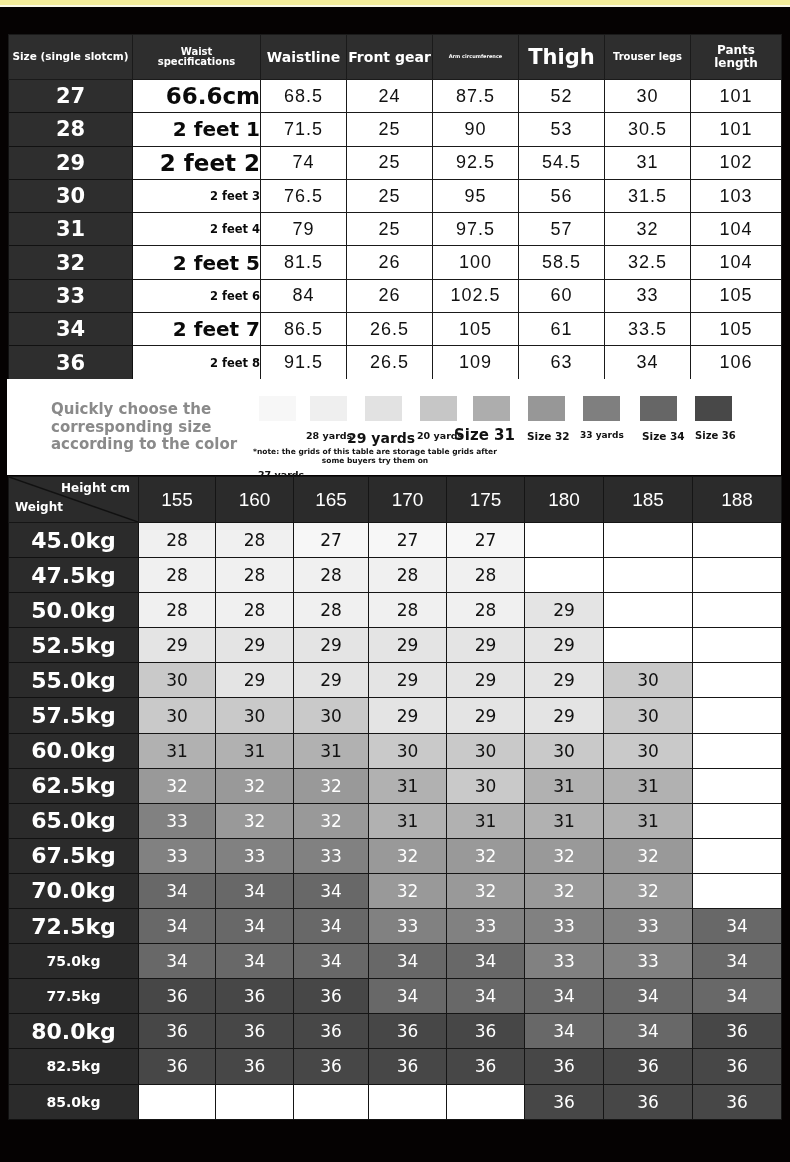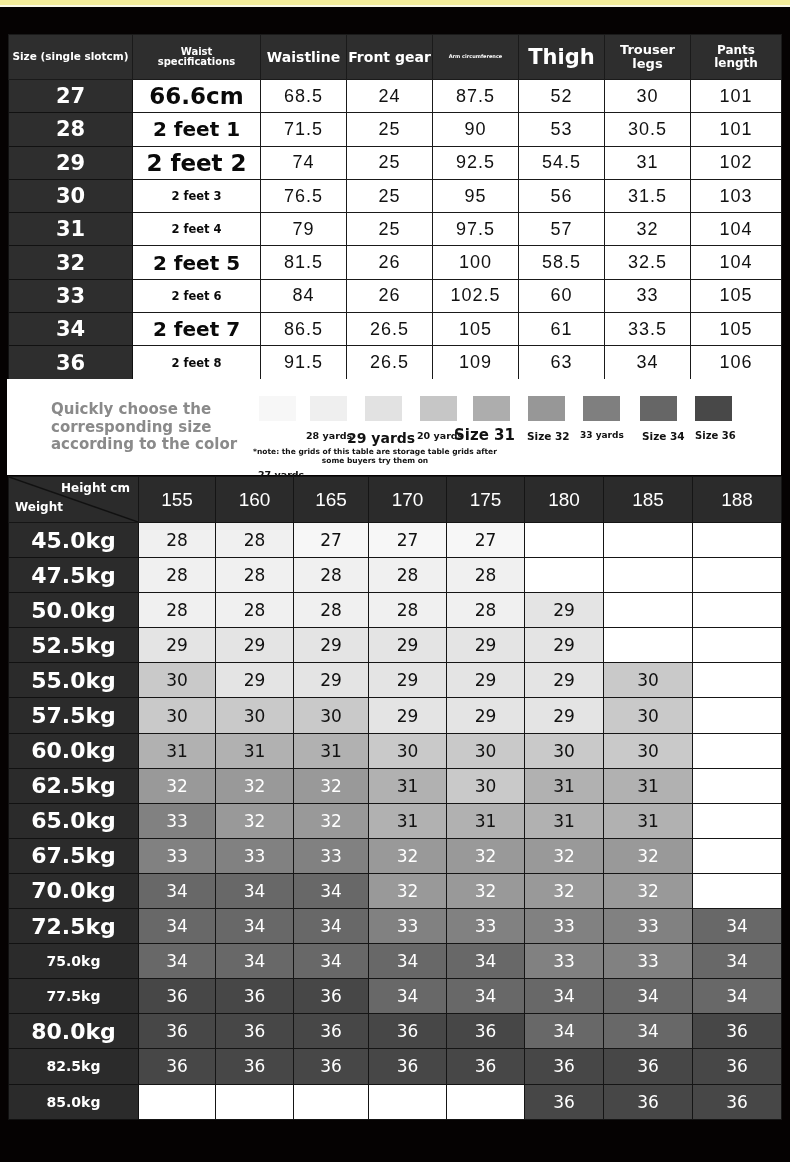--- a/index.html
+++ b/index.html
@@ -7,21 +7,21 @@
   body { position: relative; font-family: "DejaVu Sans", sans-serif; }
   .topstrip { position: absolute; left: 0; top: 0; width: 790px; height: 5px; background: #f3ec9a; }
   .topwhite { position: absolute; left: 0; top: 5px; width: 790px; height: 2px; background: #fbf9e6; }
 
   
   .spec { position: absolute; left: 8px; top: 34px; width: 773px; border-collapse: collapse; table-layout: fixed; }
   .spec th, .spec td { border: 1px solid #1a1a1a; text-align: center; vertical-align: middle; }
   .spec th { background: #2e2e2e; color: #fff; font-family: "DejaVu Sans", sans-serif; font-weight: bold; height: 45px; line-height: 1.05; }
   .spec td { height: 33.3px; background: #fff; color: #111; font-family: "Liberation Sans", sans-serif; font-size: 18px; letter-spacing: 1px; }
   .spec td.size { background: #2e2e2e; color: #fff; font-family: "DejaVu Sans", sans-serif; font-weight: bold; font-size: 21px; letter-spacing: 0; border-color: #111; }
-  .spec td.waist { font-family: "DejaVu Sans", sans-serif; font-weight: bold; letter-spacing: 0; color: #0a0a0a; }
+  .spec td.waist { font-family: "DejaVu Sans", sans-serif; font-weight: bold; letter-spacing: 0; color: #0a0a0a; text-align: right; }
   .spec td.waist.big { font-size: 20px; }
   .spec td.waist.huge { font-size: 23px; }
   .spec td.waist.small { font-size: 11.5px; }
 
   
   .legend { position: absolute; left: 7px; top: 379px; width: 774px; height: 96px; background: #fff; }
   .legend-title { position: absolute; left: 44px; top: 22px; width: 200px; font-family: "DejaVu Sans", sans-serif; font-weight: bold; font-size: 15px; line-height: 17.5px; color: #8a8a8a; }
   .swatch { position: absolute; top: 17px; width: 37px; height: 25px; }
   .sw-label { position: absolute; top: 51px; font-family: "DejaVu Sans", sans-serif; font-weight: bold; color: #111; white-space: nowrap; }
   .legend-note { position: absolute; left: 238px; top: 68px; width: 260px; text-align: center; font-family: "DejaVu Sans", sans-serif; font-weight: bold; font-size: 7.5px; line-height: 9px; color: #111; }
@@ -57,21 +57,21 @@
   </colgroup>
   <thead>
       <tr id="spec-head">
         <th style="font-size: 10.5px; white-space: pre-line;">Size (single slotcm)</th>
         <th style="font-size: 10px; white-space: pre-line;">Waist
 specifications</th>
         <th style="font-size: 14px; white-space: pre-line;">Waistline</th>
         <th style="font-size: 14px; white-space: pre-line;">Front gear</th>
         <th style="font-size: 5px; white-space: pre-line;">Arm circumference</th>
         <th style="font-size: 21px; white-space: pre-line;">Thigh</th>
-        <th style="font-size: 13px; white-space: pre-line; margin-top: 17px;">Trouser legs</th>
+        <th style="font-size: 10px; white-space: pre-line; margin-top: 17px;">Trouser legs</th>
         <th style="font-size: 12px; white-space: pre-line;">Pants
 length</th>
       </tr>
     </thead>
   <tbody id="spec-body">
       <tr>
         <td class="size">27</td>
         <td class="waist huge">66.6cm</td>
         <td>68.5</td>
         <td>24</td>

